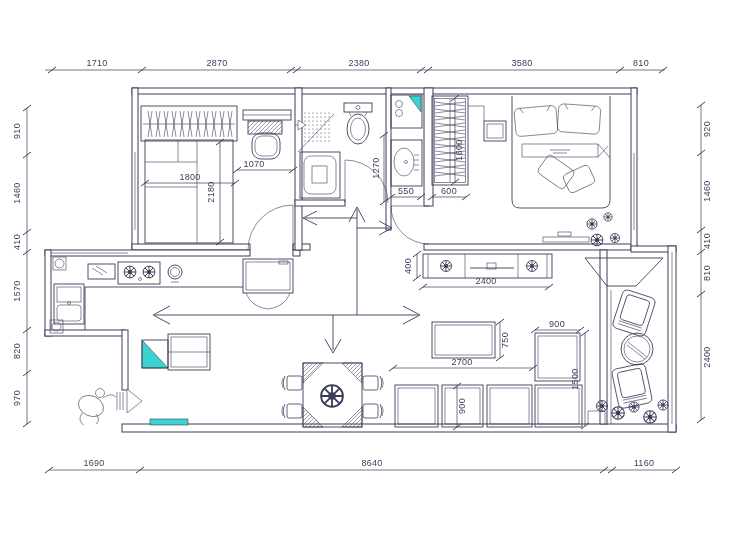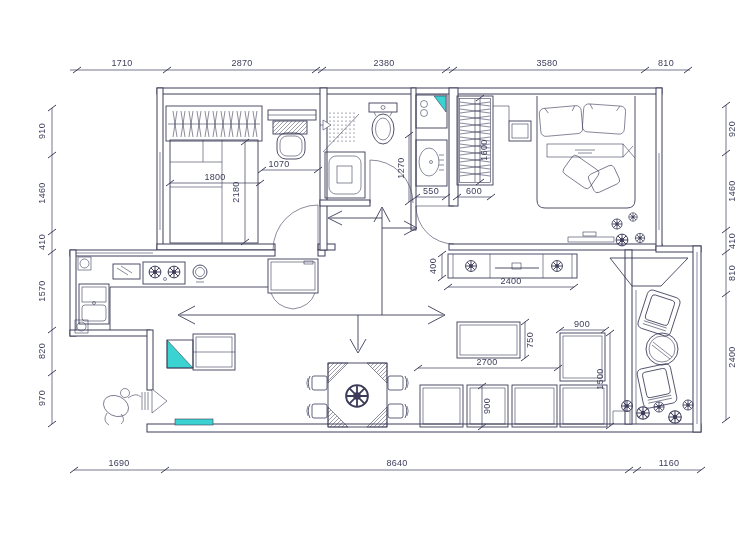--- a/index.html
+++ b/index.html
@@ -1,17 +1,17 @@
 <!DOCTYPE html>
 <html style="--line: #3c3c5a; --accent: #3bd2d2; --bg: #ffffff;"><head>
 <meta charset="utf-8">
 <style>
   :root { --line:#3c3c5a; --accent:#3bd2d2; --bg:#ffffff; }
   html,body { margin:0; padding:0; background:var(--bg); }
-  .stage { width:676px; height:550px; position:relative; background:var(--bg);margin-left:25px; }
+  .stage { width:676px; height:550px; position:relative; background:var(--bg); }
   svg { display:block; }
   svg text { font:9px "Liberation Sans", sans-serif; fill:var(--line); letter-spacing:.3px; }
   .w   { fill:#fff; stroke:var(--line); stroke-width:1; }
   .s   { fill:none; stroke:var(--line); stroke-width:.9; }
   .s2  { fill:none; stroke:var(--line); stroke-width:.6; }
   .dim line, .dim path { stroke:var(--line); stroke-width:.7; fill:none; }
   .dim use { stroke:var(--line); stroke-width:1; }
   .accent { fill:var(--accent); stroke:var(--line); stroke-width:.6; }
   .arrowline { fill:none; stroke:var(--line); stroke-width:.9; }
 </style>

